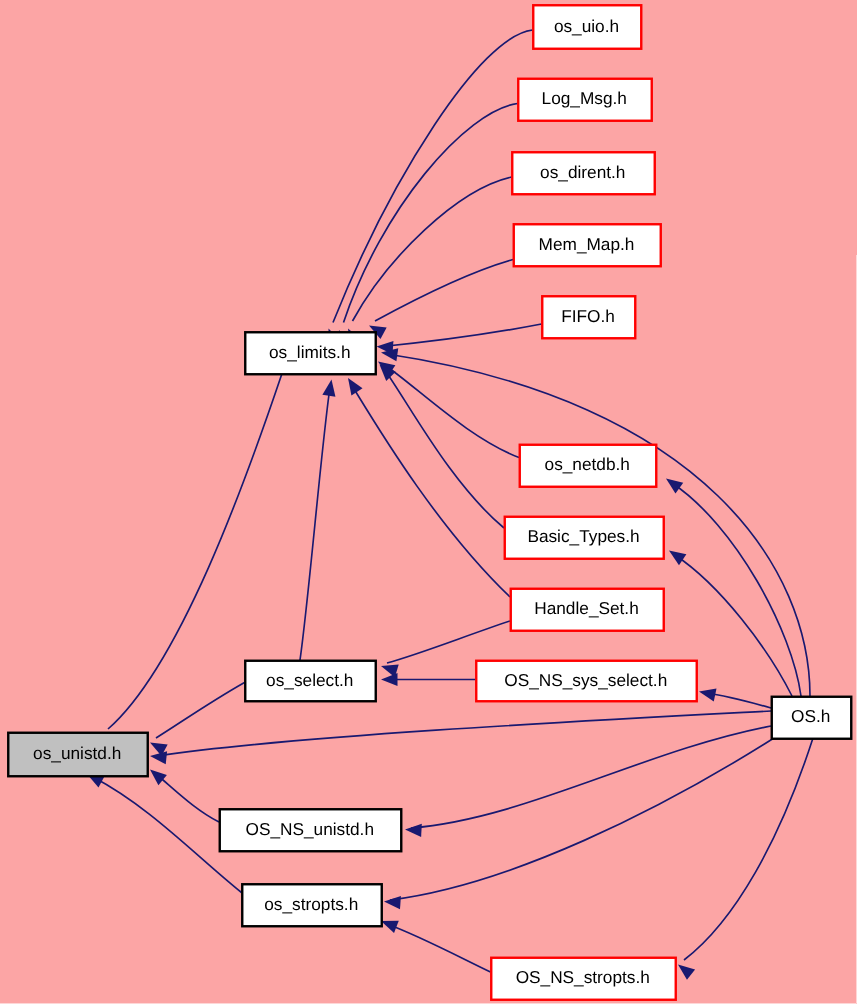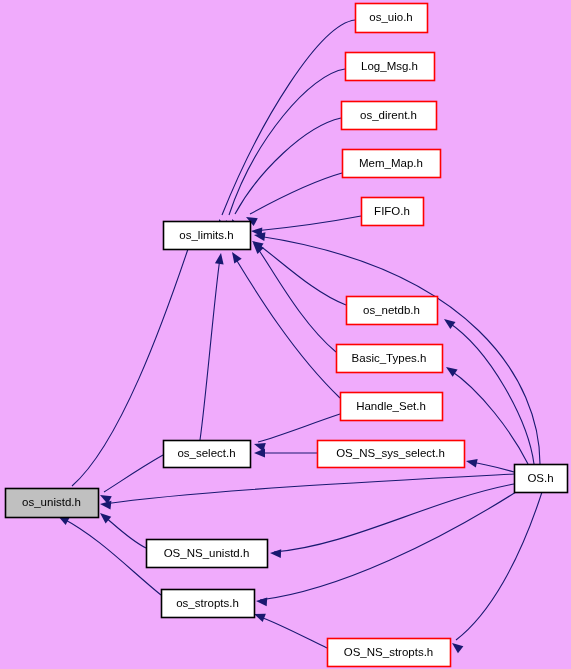--- a/index.html
+++ b/index.html
@@ -4,21 +4,21 @@
 <style>
   html, body {
     margin: 0;
     padding: 0;
     background: #ffffff;
   }
   #graph-root {
     position: relative;
     width: 571px;
     height: 669px;
-    background: #f0abfc;
+    background: #fca5a5;
     font-family: "Liberation Sans", sans-serif;
     overflow: hidden;
   }
   svg#graph-svg {
     position: absolute;
     top: 0;
     left: 0;
     width: 571px;
     height: 669px;
     display: block;

